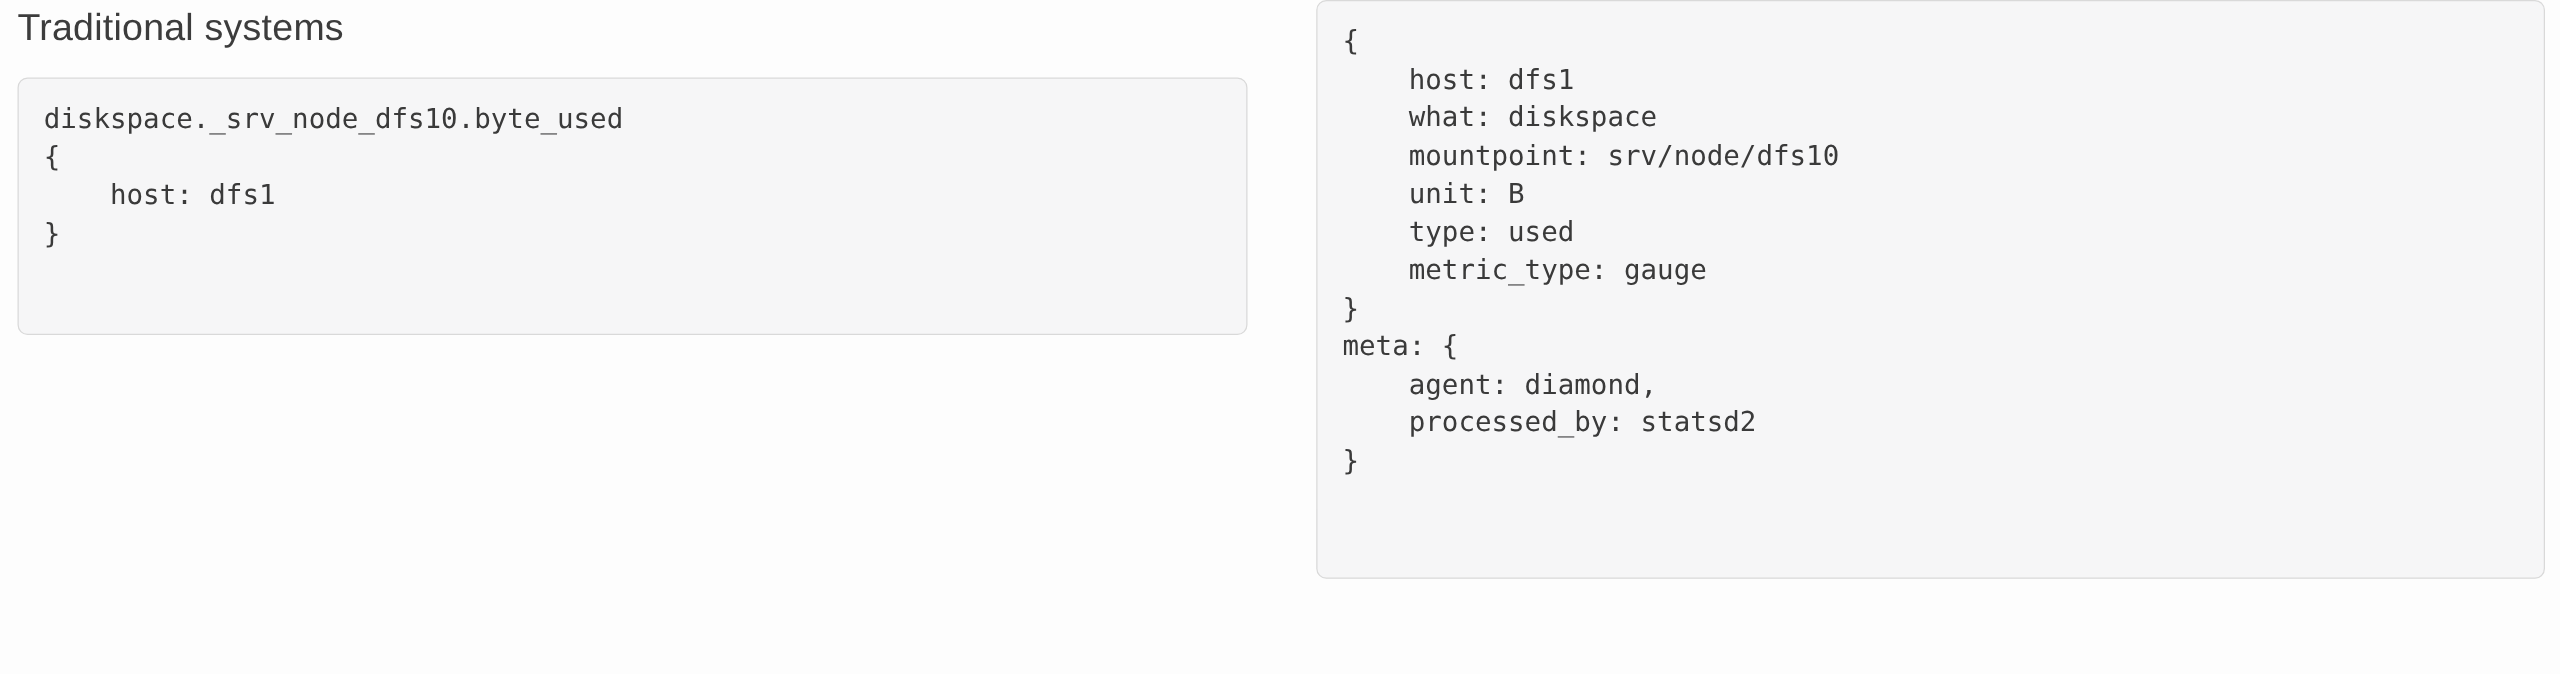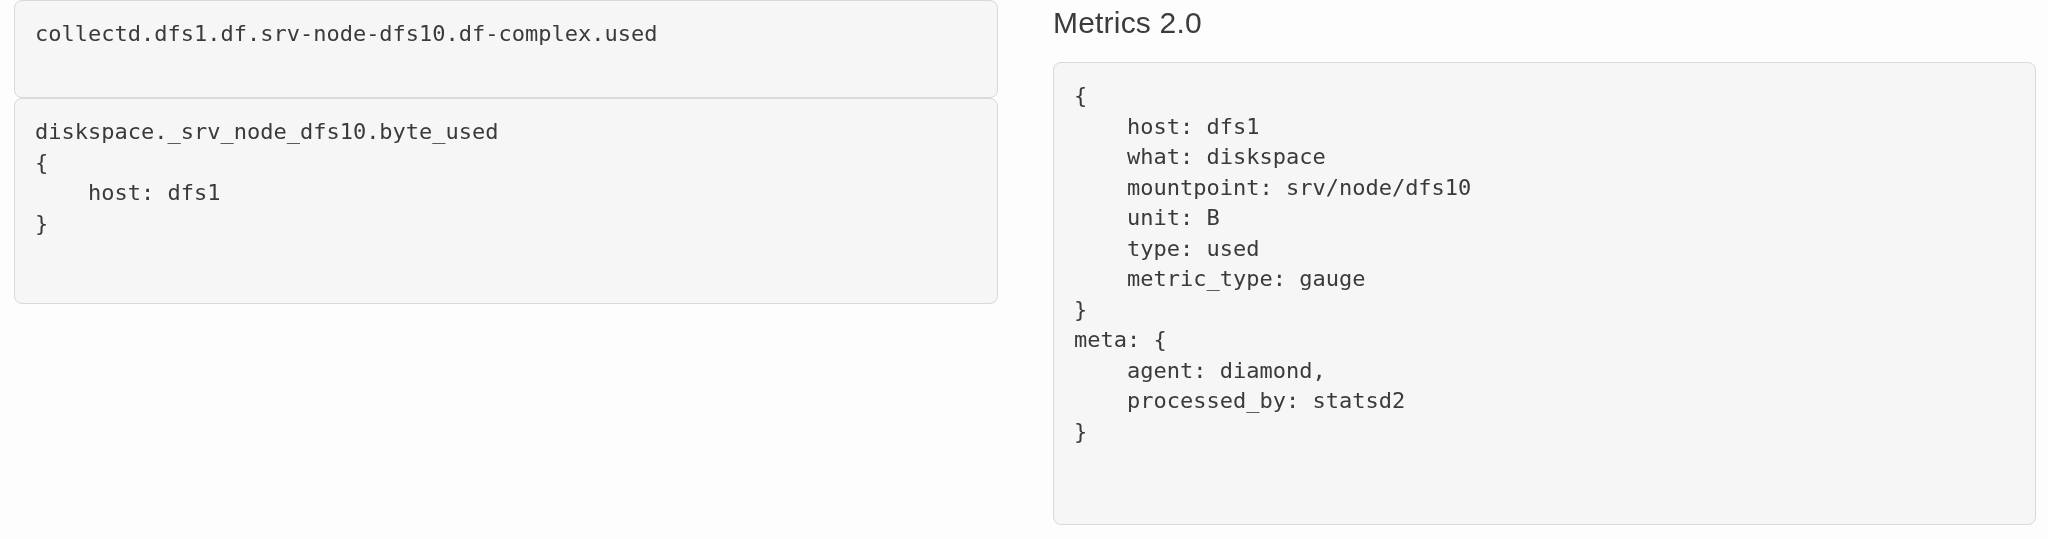--- a/index.html
+++ b/index.html
@@ -47,29 +47,28 @@
   .box-graphite  { height: 98px;  margin-bottom: 23px; }
   .box-tagged    { height: 206px; }
   .box-metrics20 { height: 463px; }
 </style>
 </head>
 <body>
 
 <div class="page">
 
   <div class="col col-left">
-    <pre class="code-box box-graphite">collectd.dfs1.df.srv-node-dfs10.df-complex.used</pre>
+    <h3 class="section-title">Traditional systems</h3>
     <pre class="code-box box-tagged">diskspace._srv_node_dfs10.byte_used
 {
     host: dfs1
 }</pre>
   </div>
 
   <div class="col col-right">
-    <h3 class="section-title">Metrics 2.0</h3>
     <pre class="code-box box-metrics20">{
     host: dfs1
     what: diskspace
     mountpoint: srv/node/dfs10
     unit: B
     type: used
     metric_type: gauge
 }
 meta: {
     agent: diamond,

